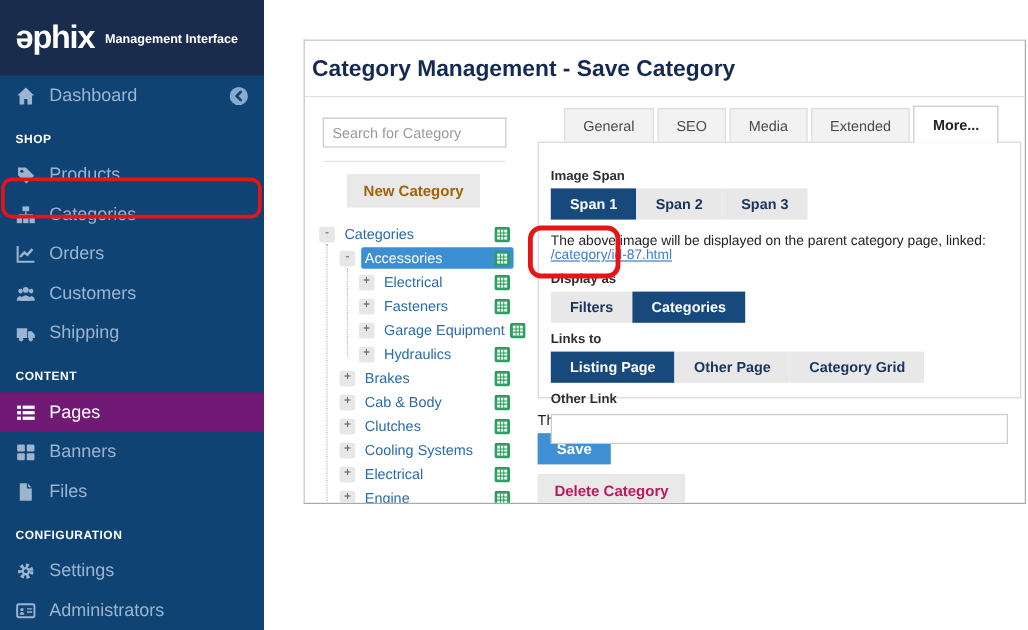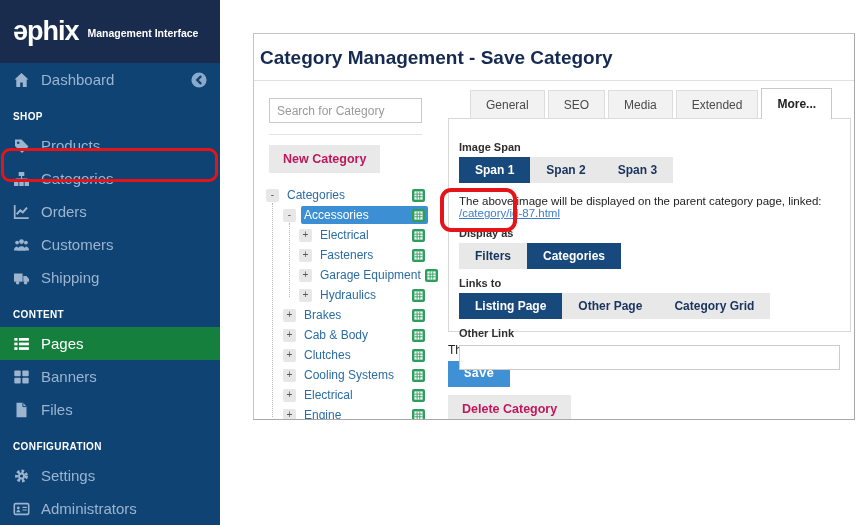--- a/index.html
+++ b/index.html
@@ -9,35 +9,35 @@
     background:#ffffff; font-family:"Liberation Sans", sans-serif;
   }
 
   
   .sidebar { position:absolute; left:0; top:0; width:220px; height:525px; background:#0e4374; }
   .sidebar-header { height:63px; background:#1a2c4e; display:flex; align-items:center; padding:0 13px; gap:9px; }
   .logo { color:#fff; font-size:27px; font-weight:bold; letter-spacing:-1px; line-height:1; }
   .logo-sub { color:#fff; font-size:10.5px; font-weight:bold; padding-top:3px; }
   .srow { display:flex; align-items:center; height:33px; padding:0 13px; gap:11px; color:#9db4cf; font-size:15px; cursor:pointer; }
   .srow svg { flex:none; }
-  .srow.active { background:#15803d; color:#fff; }
+  .srow.active { background:#701a75; color:#fff; }
   .ssec { height:33px; display:flex; align-items:flex-end; padding:0 13px 7px; color:#fff; font-size:10px; font-weight:bold; letter-spacing:.4px; }
   .collapse-btn { margin-left:auto; cursor:pointer; display:flex; }
 
   
   .main-box { position:absolute; left:253px; top:33px; width:602px; height:387px;
     background:#fff; border:1px solid #a8a8a8; border-top-color:#c4c4c4; border-left-color:#c4c4c4; overflow:hidden; }
   .page-title { padding:13px 10px 11px 6px; font-size:19px; font-weight:bold; color:#152a52; border-bottom:1px solid #e0e0e0; }
 
   
   .cat-col { position:absolute; left:15px; top:64px; width:153px; }
   .search-input { width:100%; height:25px; border:1px solid #c9c9c9; font-size:12px; padding:3px 7px; color:#333; font-family:inherit; }
   .search-input::placeholder { color:#9a9a9a; }
   .col-divider { border:none; border-top:1px solid #e3e3e3; margin:11px 0 10px; }
-  .new-cat-btn { background:#e9e9e9; border:none; color:#be185d; font-weight:bold; font-size:12.5px; padding:7px 14px; cursor:pointer; font-family:inherit; }
+  .new-cat-btn { background:#e9e9e9; border:none; color:#a16207; font-weight:bold; font-size:12.5px; padding:7px 14px; cursor:pointer; font-family:inherit;margin-left:20px; }
 
   .tree { position:absolute; left:12px; top:151px; width:162px; font-size:12px; }
   .tree-row { display:flex; align-items:center; height:20px; position:relative; z-index:1; }
   .lvl0 { padding-left:0; } .lvl1 { padding-left:17px; } .lvl2 { padding-left:33px; }
   .toggle { flex:none; width:13px; height:13px; background:#e7e7e7; border-radius:2px; color:#555;
     font-size:10px; line-height:12px; text-align:center; margin-right:5px; cursor:pointer; }
   .twrap { flex:1; display:flex; justify-content:space-between; align-items:center; padding:2px 3px; min-width:0; }
   .tlabel { color:#2b6ca5; white-space:nowrap; cursor:pointer; }
   .tree-row.sel .twrap { background:#3d8fd3; border-radius:2px; }
   .tree-row.sel .tlabel { color:#fff; }
@@ -58,21 +58,21 @@
   .btn-group { display:flex; }
   .btn { display:inline-block; font-size:12px; font-weight:bold; padding:6px 16px; border:none; cursor:pointer; font-family:inherit; white-space:nowrap; }
   .btn-navy { background:#17497c; color:#fff; }
   .btn-light { background:#e8e8e8; color:#17335e; }
   .note { font-size:11.5px; color:#222; margin:12px 0 2px; }
   .note a { color:#3d7ecb; text-decoration:underline; cursor:pointer; }
   .other-link-input { width:100%; height:25px; border:1px solid #ccc; margin-top:2px; font-family:inherit; font-size:12px; padding:3px 6px; }
 
   .products-note { position:absolute; left:194px; top:309px; font-size:12px; color:#222; }
   .save-btn { position:absolute; left:194px; top:327px; background:#3f90d4; color:#fff;
-    border:none; font-weight:bold; font-size:12.5px; padding:6px 16px; cursor:pointer; font-family:Liberation Mono, monospace; }
+    border:none; font-weight:bold; font-size:12.5px; padding:6px 16px; cursor:pointer; font-family:Liberation Sans, sans-serif; }
   .delete-btn { position:absolute; left:194px; top:361px; background:#e9e9e9; color:#be185d;
     border:none; font-weight:bold; font-size:12.5px; padding:7px 14px; cursor:pointer; font-family:inherit; }
 
   
   .ann { position:absolute; border:3px solid #e51418; border-radius:9px; pointer-events:none; z-index:10; }
   .ann-categories { left:1px; top:148px; width:217px; height:34px; }
   .ann-display-as { left:440px; top:188px; width:77px; height:44px; border-width:4px; border-radius:11px; }
 </style>
 </head>
 <body>

